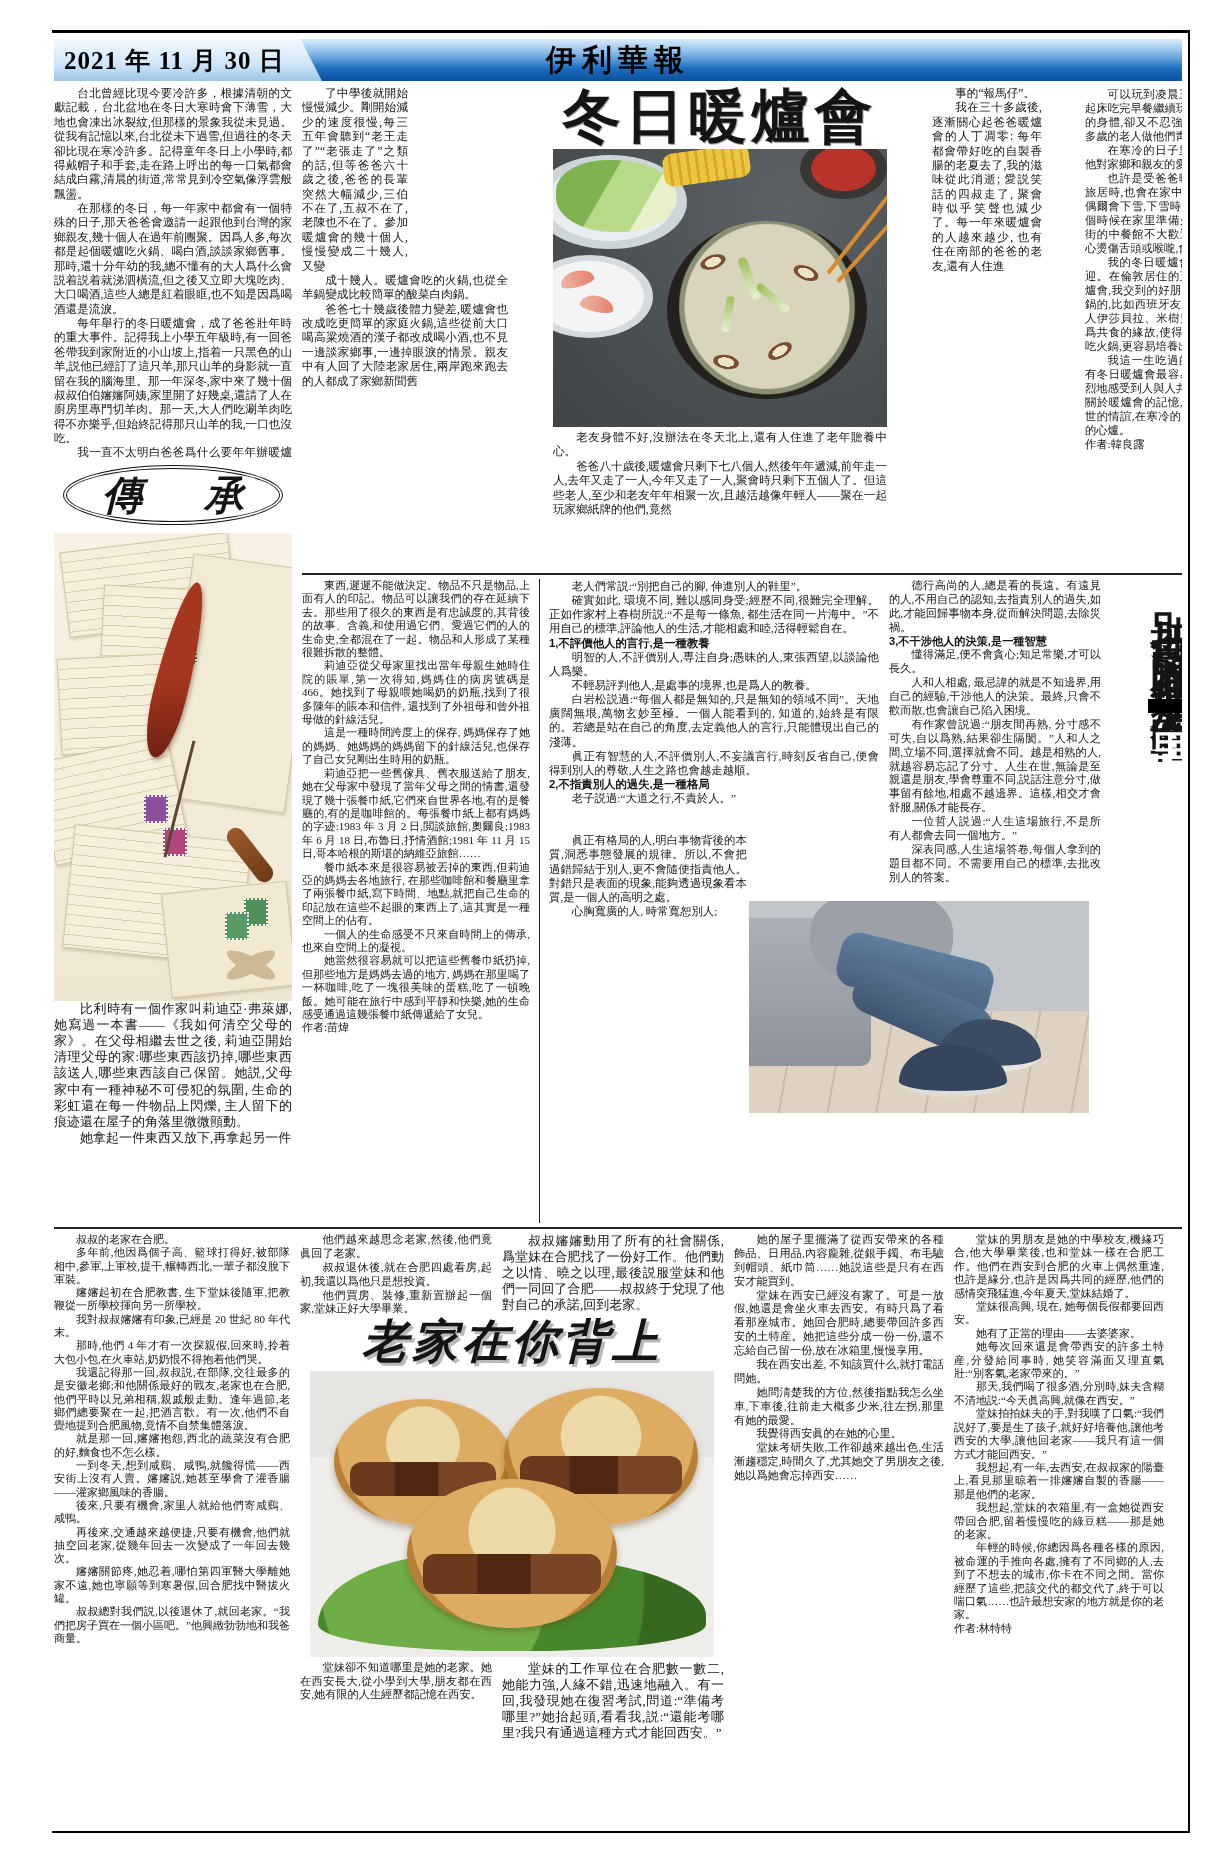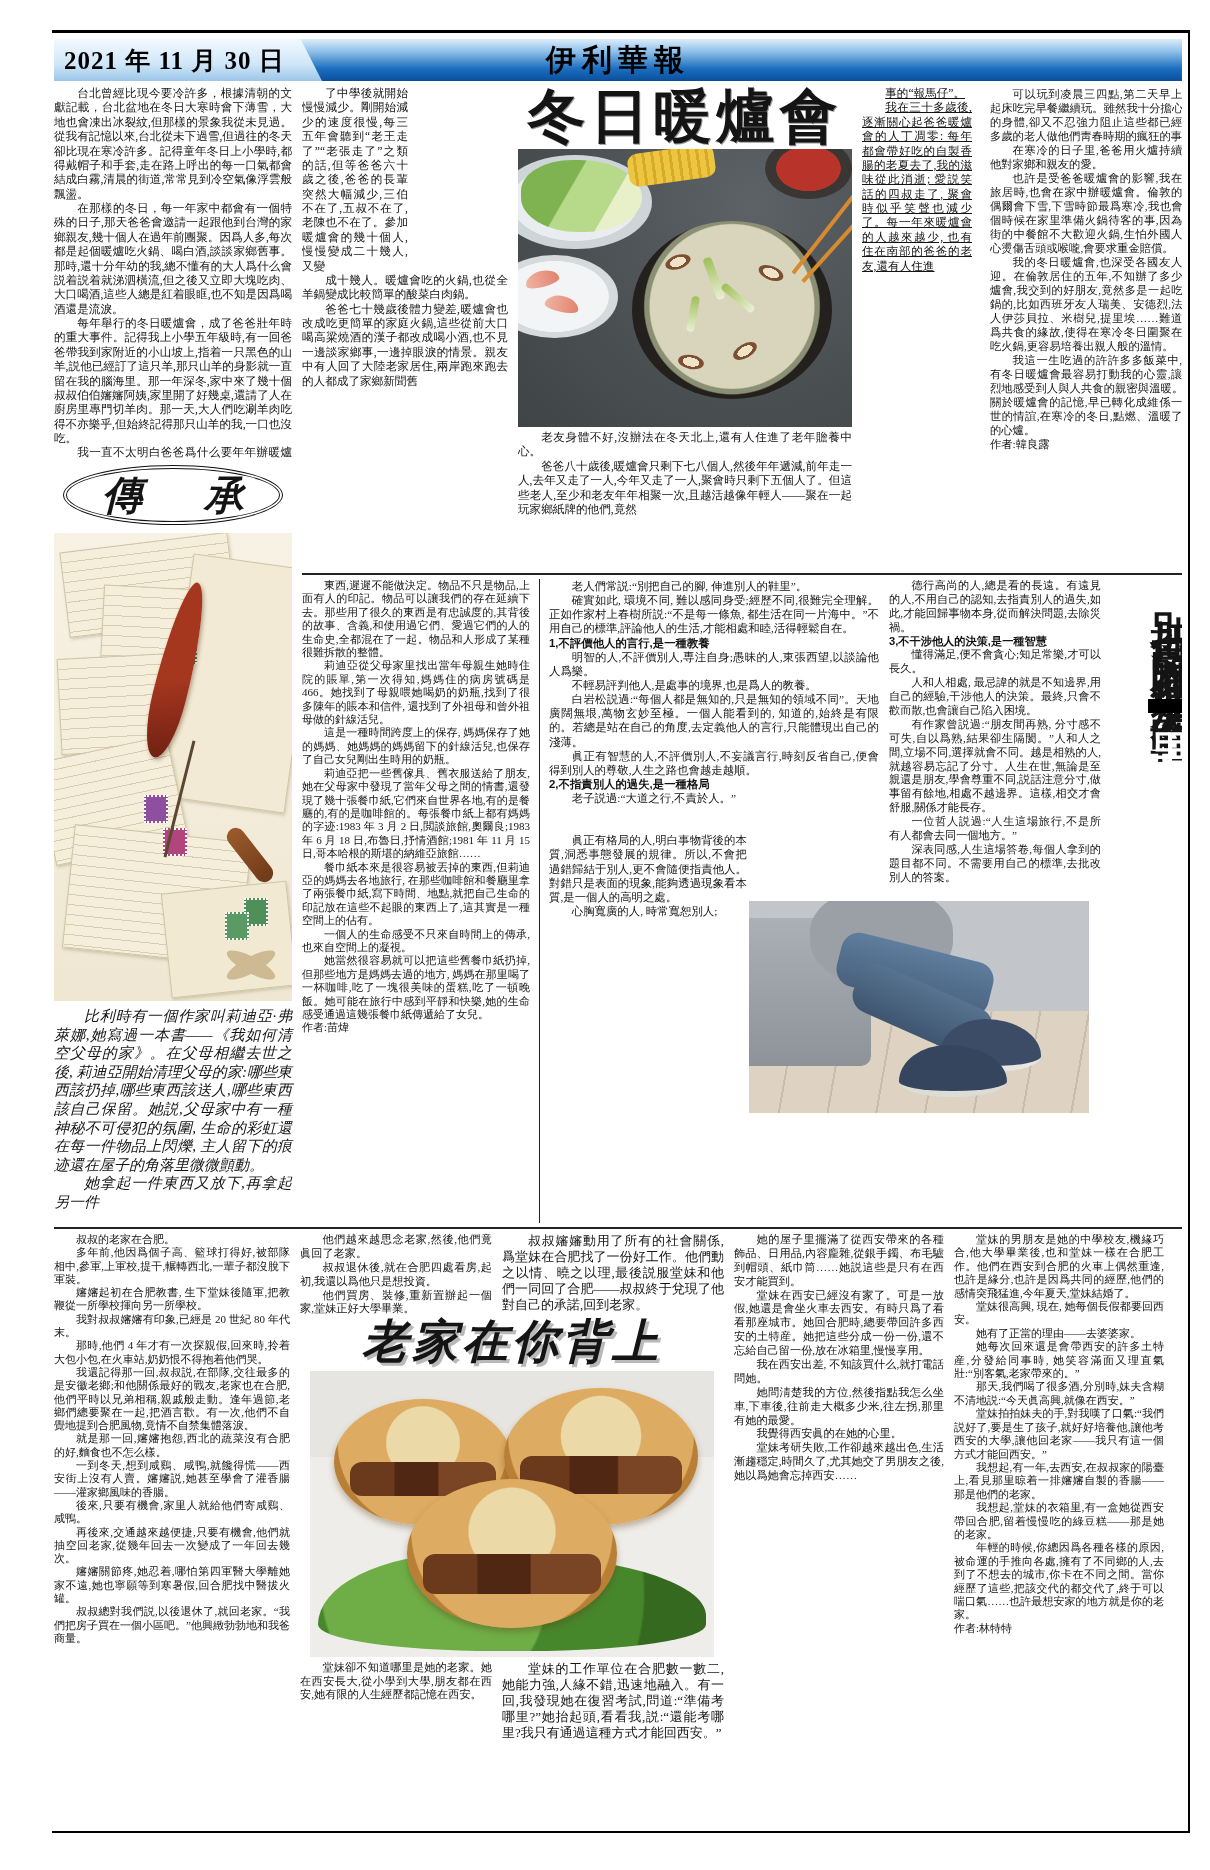--- a/index.html
+++ b/index.html
@@ -17,41 +17,41 @@
   .txt p.subhead{font-weight:bold;text-indent:0;font-family:"Liberation Sans","DejaVu Sans",sans-serif;}
   .txt p.author{text-indent:0;}
   .txt{font-size:11.6px;line-height:1.24;}
   
   main{margin-top:6px;}
   .upper{display:flex;}
   .left-rail{width:238px;margin-right:10px;flex:none;display:flex;flex-direction:column;}
   .right-main{flex:1;min-width:0;}
   .hdiv{border:none;border-top:2px solid #222;margin:4px 0;}
   
-  .top-band{height:482px;overflow:hidden;display:flex;}
+  .top-band{height:482px;overflow:hidden;display:flex;gap:35px;}
   .lr-top{height:372px;overflow:hidden;}
   .tb-left{width:206px;flex:none;margin-right:10px;}
   .tb-left .narrow{width:106px;}
   .tb-center{width:334px;flex:none;margin-right:10px;}
-  .tb-c4{width:110px;flex:none;margin-right:18px;text-decoration:underline;}
+  .tb-c4{width:110px;flex:none;margin-right:8px;}
   .tb-c5{width:216px;flex:none;font-size:11.3px;}
   .big-title{font-size:58px;font-weight:900;letter-spacing:5px;text-align:center;line-height:1.0;font-family:"Liberation Sans","DejaVu Sans",sans-serif;text-shadow:1px 1px 0 #999;margin-bottom:4px;white-space:nowrap;}
   
   .mid-band{height:644px;overflow:hidden;display:flex;}
   .heritage-col{width:228px;flex:none;font-size:11px;line-height:1.22;}
   .vsep{width:0;border-left:1px solid #222;margin:0 9px;flex:none;}
   .mr-wrap{flex:1;min-width:0;display:flex;}
   .mr-c1{width:330px;flex:none;margin-right:10px;font-size:11.4px;}
   .mr-c1 .tail{width:198px;margin-top:28px;}
   .mr-c2{width:212px;flex:none;font-size:11.2px;}
   .v-title{width:84px;flex:none;margin-left:6px;writing-mode:vertical-rl;text-orientation:upright;font-size:40px;font-weight:900;line-height:1.0;letter-spacing:10px;text-align:start;font-family:"Liberation Sans","DejaVu Sans",sans-serif;}
   .v-title .vt-last{background:#000;color:#fff;padding:2px 1px;}
   
   .oval-title{border:4px double #111;border-radius:50%;width:212px;height:52px;display:flex;align-items:center;justify-content:center;font-size:40px;font-weight:bold;font-style:italic;letter-spacing:26px;text-indent:26px;margin:6px auto 8px auto;}
-  .lr-her-txt{margin-top:6px;font-size:15px;font-style:italic;}
+  .lr-her-txt{margin-top:0;font-size:13px;}
   
   .bottom-band{height:584px;overflow:hidden;display:flex;margin-top:2px;}
   .bb1{width:236px;flex:none;margin-right:10px;font-size:11px;line-height:1.21;}
   .bb-center{width:424px;flex:none;margin-right:10px;}
   .bb4{width:210px;flex:none;margin-right:10px;font-size:11.2px;}
   .bb5{width:210px;flex:none;font-size:11px;line-height:1.22;}
   .bb-minirow{display:flex;}
   .bb-minirow .m1{width:192px;margin-right:10px;font-size:11.2px;}
   .bb-minirow .m2{width:222px;font-size:13px;}
   .callig-title{font-size:46px;font-weight:900;font-style:italic;letter-spacing:4px;text-align:center;white-space:nowrap;text-shadow:3px 3px 0 #b9b9b9;margin:2px 0 4px 0;line-height:1.05;}

